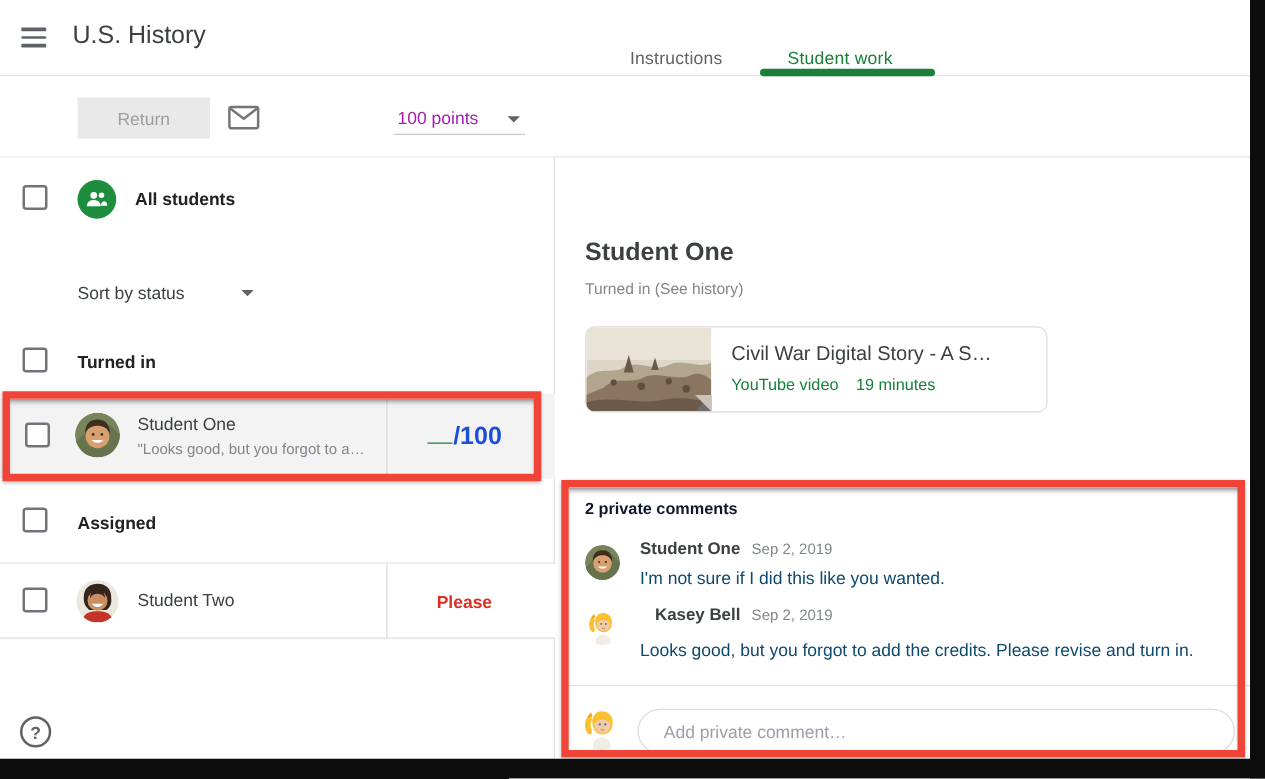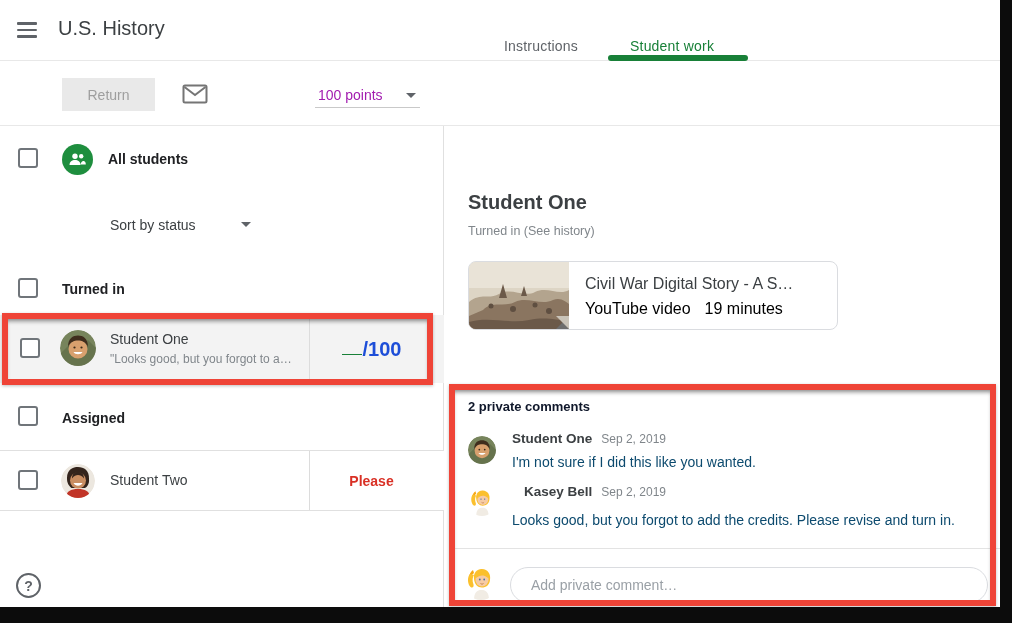--- a/index.html
+++ b/index.html
@@ -15,34 +15,34 @@
   .hamburger { position:absolute; left:17px; top:22px; width:20px; height:16px; cursor:pointer; }
   .hamburger span { display:block; width:20px; height:2.5px; background:#5f6368; margin-bottom:4px; border-radius:1px; }
   .app-title { position:absolute; left:58px; top:17px; font-size:20px; color:#3c4043; }
   .tab { position:absolute; top:38px; font-size:14px; font-weight:500; letter-spacing:.2px; cursor:pointer; }
   .tab-instructions { left:504px; color:#5f6368; }
   .tab-studentwork { left:630px; color:#188038; }
   .tab-underline { position:absolute; left:608px; top:55px; width:140px; height:6px; background:#188038; border-radius:4px; }
 
   
   .toolbar { position:absolute; left:0; top:62px; width:1000px; height:64px; background:#fff; border-bottom:1px solid #e8e8e8; }
-  .return-btn { position:absolute; left:62px; top:16px; width:93px; height:33px; background:#e9e9e9; color:#9e9e9e;
+  .return-btn { position:absolute; left:62px; top:16px; width:106px; height:33px; background:#e9e9e9; color:#9e9e9e;
     border:none; border-radius:0; font-size:14px; font-weight:500; font-family:inherit; }
   .mail-btn { position:absolute; left:182px; top:20px; width:26px; height:24px; cursor:pointer; }
   .points { position:absolute; left:315px; top:24px; width:105px; cursor:pointer; }
   .points-label { font-size:14px; color:#a21caf; padding-left:3px; }
   .points-caret { position:absolute; right:4px; top:7px; width:0; height:0; border-left:5px solid transparent; border-right:5px solid transparent; border-top:5px solid #5f6368; }
   .points-underline { position:absolute; left:0; top:21px; width:105px; height:1px; background:#c9c9c9; }
 
   
   .left-panel { position:absolute; left:0; top:126px; width:444px; height:481px; background:#fff; border-right:1px solid #e0e0e0; }
   .checkbox { position:absolute; width:20px; height:20px; border:2px solid #70757a; border-radius:3px; background:#fff; cursor:pointer; }
   .row-label { position:absolute; font-size:14px; font-weight:600; color:#202124; }
   .avatar-all { position:absolute; left:62px; top:18px; width:31px; height:31px; border-radius:50%; background:#1e8e3e; display:flex; align-items:center; justify-content:center; }
-  .sort-wrap { position:absolute; left:62px; top:90px; cursor:pointer;margin-left:48px; }
+  .sort-wrap { position:absolute; left:62px; top:100px; cursor:pointer; }
   .sort-label { font-size:14px; color:#3c4043; }
   .sort-caret { position:absolute; left:131px; top:6px; width:0; height:0; border-left:5px solid transparent; border-right:5px solid transparent; border-top:5px solid #5f6368; }
 
   .student-row { position:absolute; left:0; width:444px; }
   .row-one { top:189px; height:68px; background:#f3f3f3; }
   .row-two { top:325px; height:60px; background:#fff; border-bottom:1px solid #e0e0e0; }
   .divider-assigned { position:absolute; left:0; top:324px; width:444px; height:1px; background:#e0e0e0; }
   .vdiv { position:absolute; left:309px; top:0; width:1px; height:100%; background:#dcdcdc; }
   .avatar-sm { position:absolute; border-radius:50%; overflow:hidden; }
   .s1-name { position:absolute; left:110px; top:16px; font-size:14px; font-weight:500; color:#3c4043; }
@@ -59,21 +59,21 @@
 
   
   .detail-name { position:absolute; left:468px; top:191px; font-size:20px; font-weight:600; color:#3c4043; }
   .detail-status { position:absolute; left:468px; top:224px; font-size:12.5px; color:#80868b; }
   .attachment-card { position:absolute; left:468px; top:261px; width:370px; height:69px; border:1px solid #dadce0; border-radius:8px; background:#fff; display:flex; overflow:hidden; cursor:pointer; }
   .thumb { position:relative; width:100px; height:67px; flex:none; }
   .fold { position:absolute; right:0; bottom:0; width:0; height:0; border-left:13px solid transparent; border-bottom:13px solid #6d6d6d; }
   .fold::after { content:""; position:absolute; left:-13px; top:0px; width:0; height:0; border-left:13px solid transparent; border-top:13px solid #c9c3b8; }
   .card-body { padding:13px 0 0 16px; }
   .card-title { font-size:16px; color:#3c4043; white-space:nowrap; }
-  .card-meta { margin-top:7px; font-size:16px; color:#000000; }
+  .card-meta { margin-top:7px; font-size:13px; color:#15803d; }
   .card-meta span + span { margin-left:14px; }
 
   
   .comments-header { position:absolute; left:468px; top:399px; font-size:13px; font-weight:700; color:#0f172a; }
   .cmt-avatar { position:absolute; width:28px; height:28px; border-radius:50%; overflow:hidden; }
   .cmt-head { position:absolute; display:flex; align-items:baseline; gap:9px; }
   .cmt-author { font-size:13.5px; font-weight:600; color:#3c4043; }
   .cmt-date { font-size:12px; color:#80868b; }
   .cmt-text { position:absolute; font-size:14px; color:#0c4a6e; white-space:nowrap; }
   .comments-divider { position:absolute; left:450px; top:548px; width:550px; height:1px; background:#e3e3e3; }

